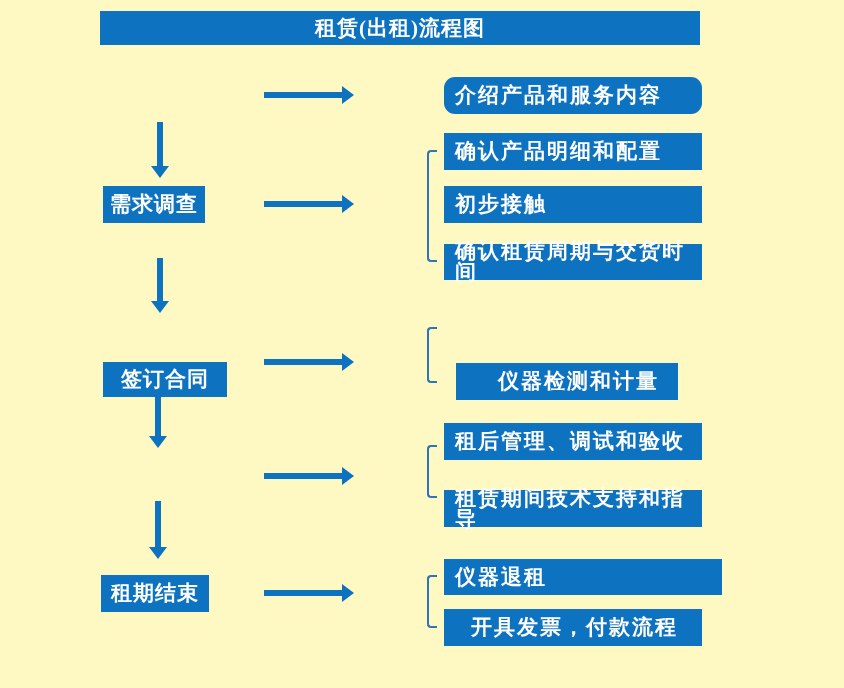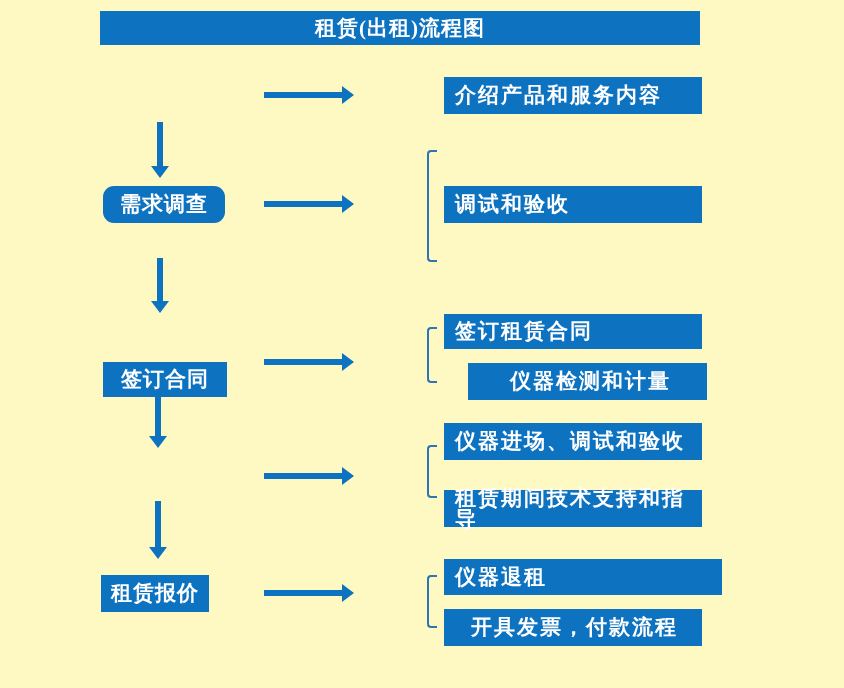--- a/index.html
+++ b/index.html
@@ -68,23 +68,23 @@
     border-radius: 4px 0 0 4px;
   }
 </style>
 </head>
 <body>
 
 <div class="canvas">
 
   <div class="titlebar">租赁(出租)流程图</div>
 
-  <div class="box step" style="left:103px; top:186px; width:122px; height:37px;border-radius:11px;">需求调查</div>
+  <div class="box step" style="left:103px; top:186px; width:102px; height:37px;">需求调查</div>
   <div class="box step" style="left:103px; top:362px; width:124px; height:35px;">签订合同</div>
-  <div class="box step" style="left:101px; top:575px; width:108px; height:37px;">租赁报价</div>
+  <div class="box step" style="left:101px; top:575px; width:108px; height:37px;">租期结束</div>
 
   <div class="varrow" style="left:151px; top:122px; height:56px;">
     <div class="shaft"></div>
     <div class="head"></div>
   </div>
   <div class="varrow" style="left:151px; top:258px; height:55px;">
     <div class="shaft"></div>
     <div class="head"></div>
   </div>
   <div class="varrow" style="left:149px; top:390px; height:58px;">
@@ -115,22 +115,23 @@
   <div class="harrow" style="left:264px; top:583px;">
     <div class="shaft"></div>
     <div class="head"></div>
   </div>
 
   <div class="bracket" style="top:150px; height:112px;"></div>
   <div class="bracket" style="top:327px; height:56px;"></div>
   <div class="bracket" style="top:445px; height:53px;"></div>
   <div class="bracket" style="top:575px; height:53px;"></div>
 
-  <div class="box detail" style="left:444px; top:77px;  width:258px; height:37px;">介绍产品和服务内容</div>
-  <div class="box detail" style="left:444px; top:186px; width:258px; height:37px;">调试和验收</div>
-  <div class="box detail" style="left:444px; top:314px; width:258px; height:35px;">签订租赁合同</div>
-  <div class="box detail" style="left:468px; top:363px; width:239px; height:37px;padding-left:42px;">仪器检测和计量</div>
-  <div class="box detail" style="left:444px; top:423px; width:258px; height:37px;">仪器进场、调试和验收</div>
+  <div class="box detail" style="left:444px; top:77px;  width:258px; height:37px;border-radius:11px;">介绍产品和服务内容</div>
+  <div class="box detail" style="left:444px; top:133px; width:258px; height:37px;">确认产品明细和配置</div>
+  <div class="box detail" style="left:444px; top:186px; width:258px; height:37px;">初步接触</div>
+  <div class="box detail" style="left:444px; top:244px; width:258px; height:36px;">确认租赁周期与交货时间</div>
+  <div class="box detail" style="left:456px; top:363px; width:222px; height:37px;padding-left:42px;">仪器检测和计量</div>
+  <div class="box detail" style="left:444px; top:423px; width:258px; height:37px;">租后管理、调试和验收</div>
   <div class="box detail" style="left:444px; top:490px; width:258px; height:37px;">租赁期间技术支持和指导</div>
   <div class="box detail" style="left:444px; top:559px; width:278px; height:36px;">仪器退租</div>
   <div class="box detail" style="left:444px; top:609px; width:258px; height:37px;padding-left:27px;">开具发票，付款流程</div>
 
 </div>
 
 </body></html>

